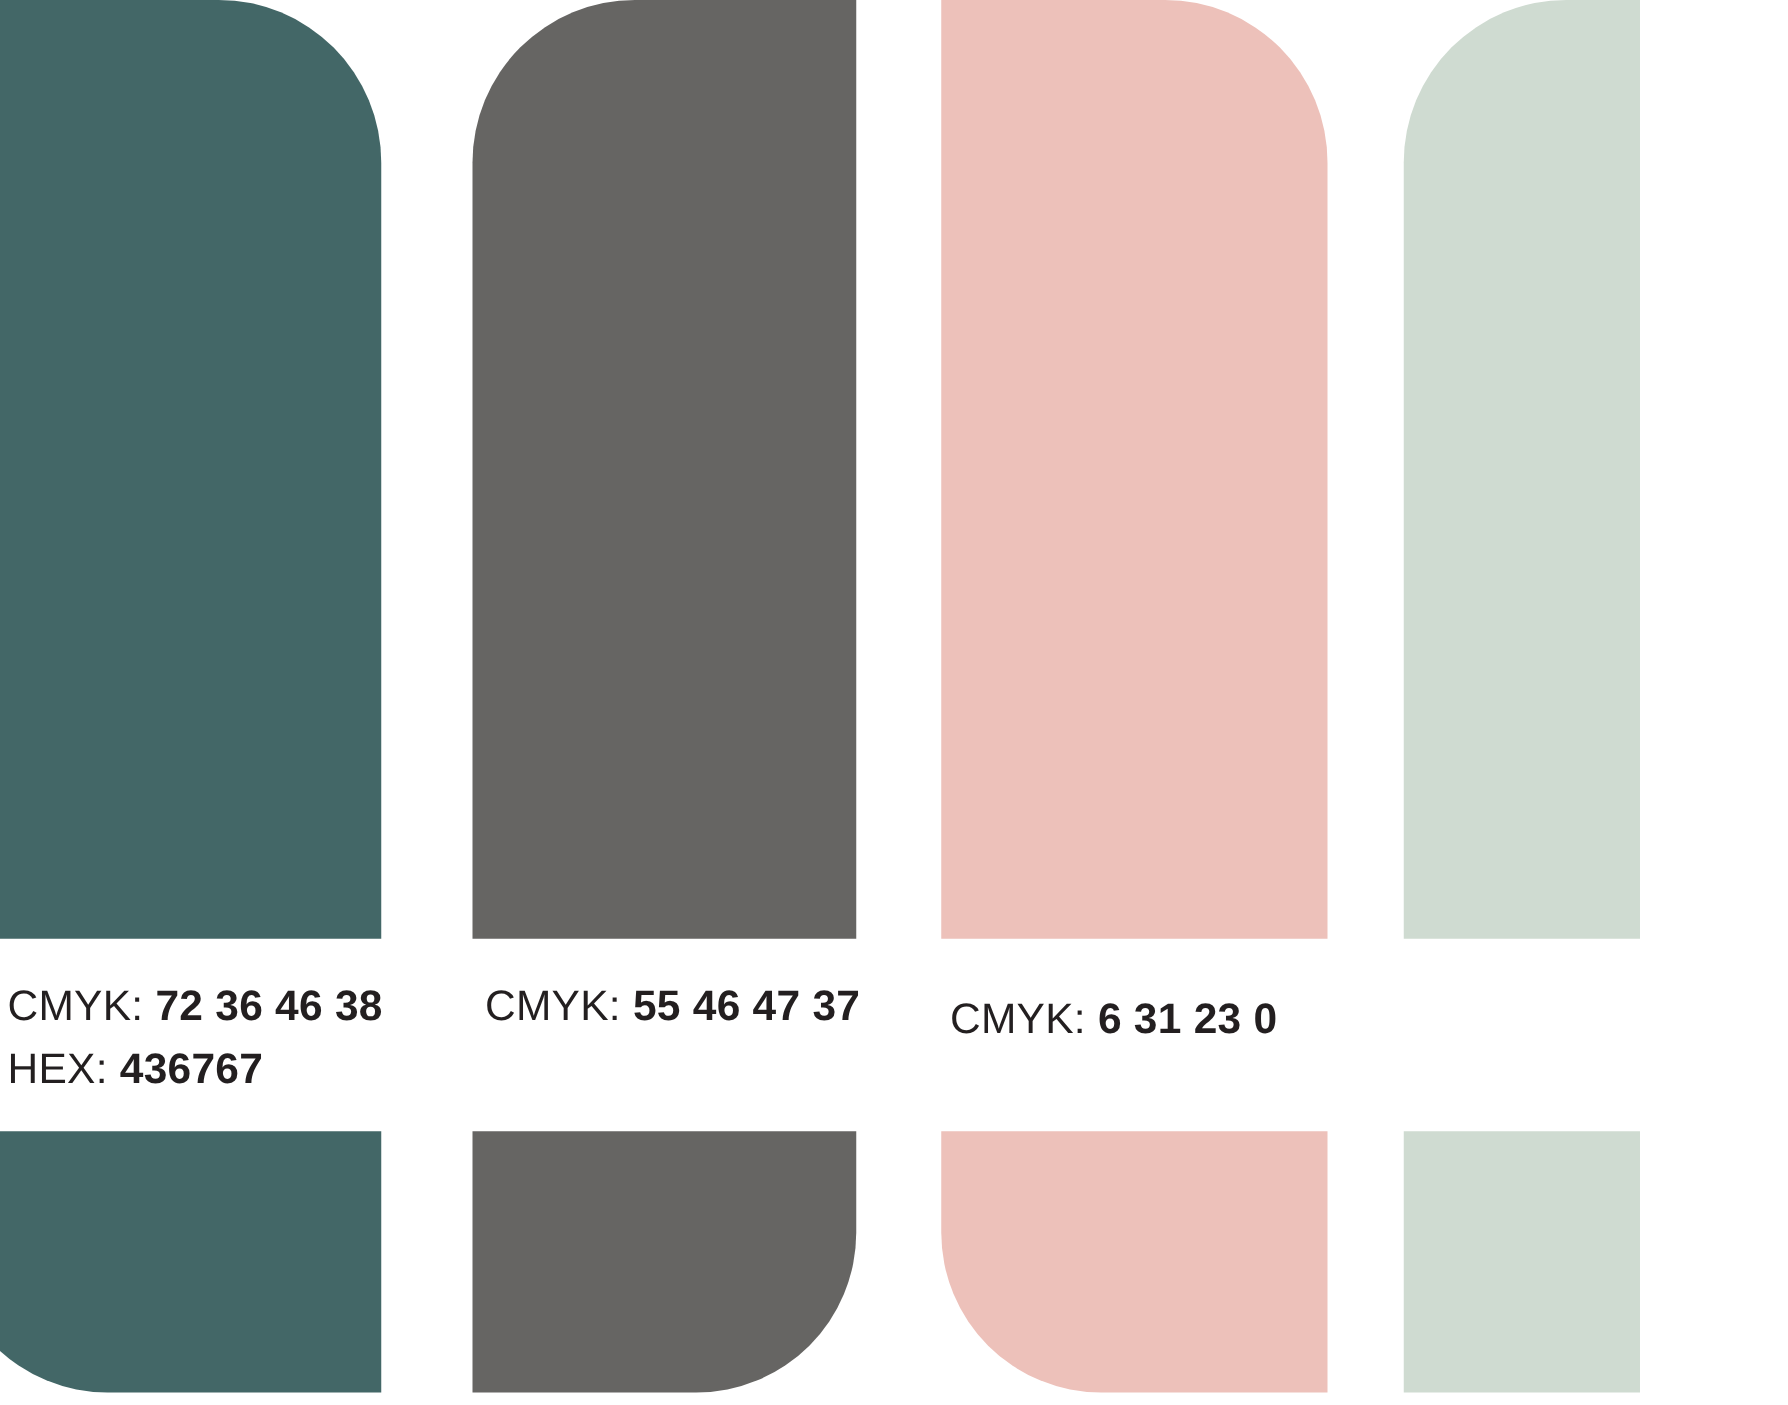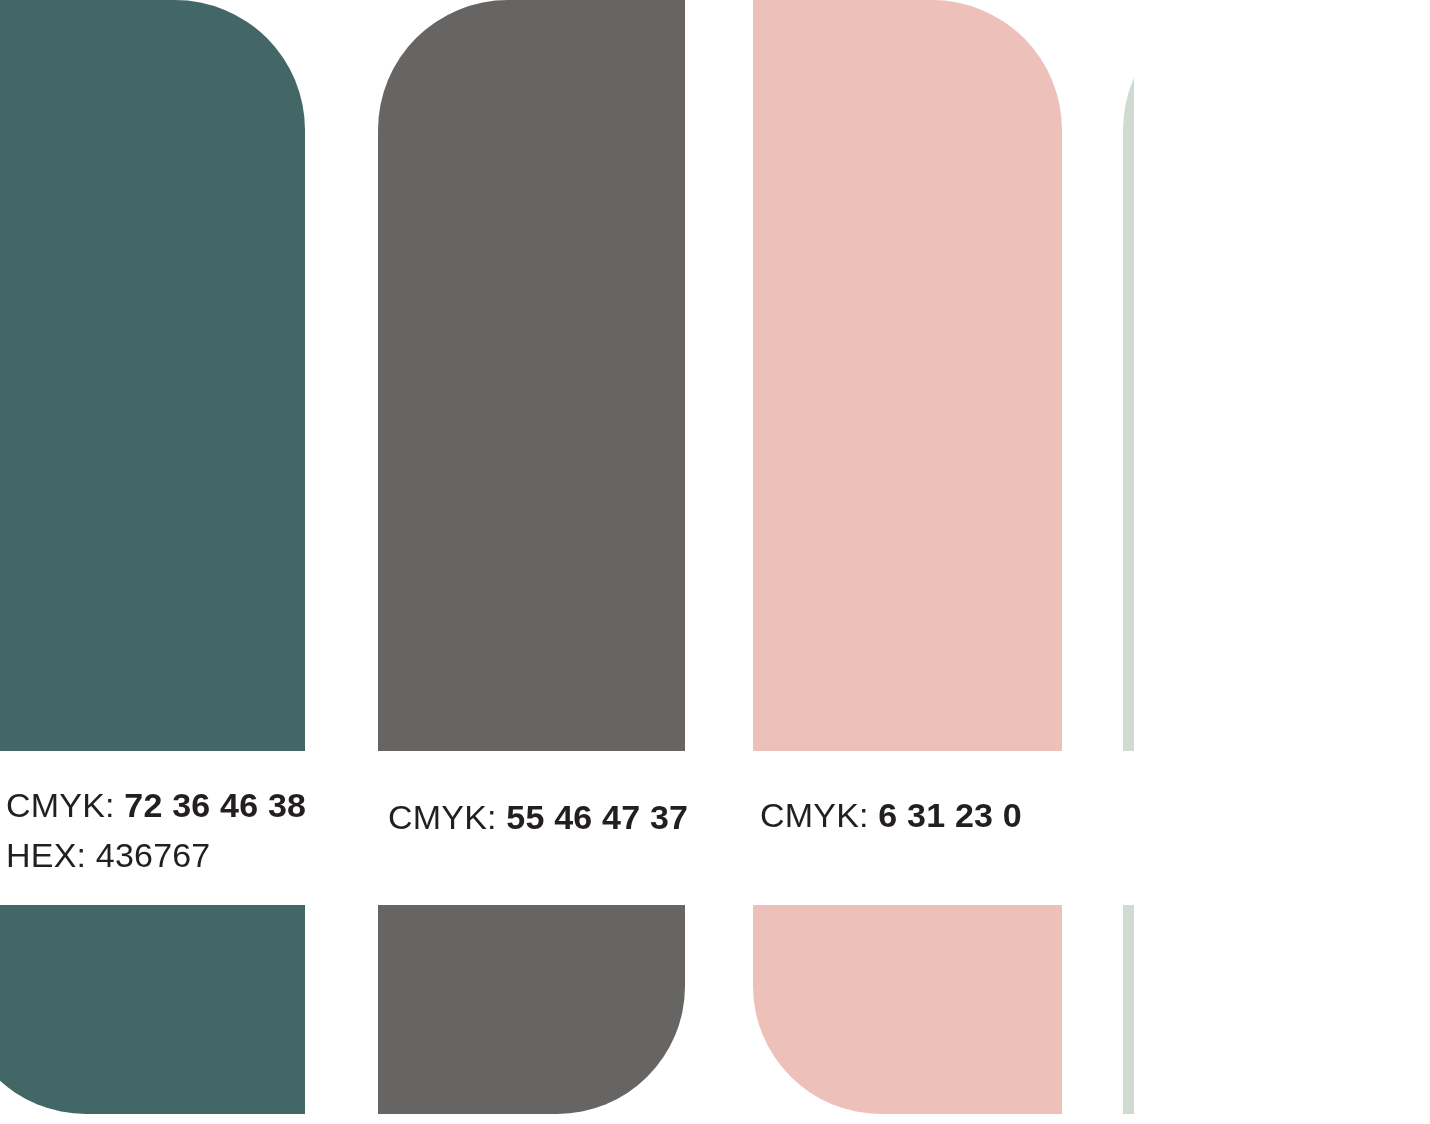--- a/index.html
+++ b/index.html
@@ -8,21 +8,21 @@
     padding: 0;
     background: #ffffff;
   }
   body {
     font-family: "Liberation Sans", sans-serif;
     -webkit-font-smoothing: antialiased;
   }
 
   .palette {
     position: relative;
-    width: 1134px;
+    width: 1312px;
     height: 1124px;
     background: #ffffff;
     overflow: hidden;
   }
 
   
   .swatch-column {
     position: absolute;
     top: 0;
     height: 1124px;
@@ -63,41 +63,41 @@
 
   
   .caption {
     position: absolute;
     top: 780px;
     white-space: nowrap;
     color: #231f20;
   }
 
   .cap-0 { left: 6px; }
-  .cap-1 { left: 388px; margin-top: 12px; }
+  .cap-1 { left: 388px; }
   .cap-2 { left: 760px; margin-top: 10px; }
   .cap-3 { left: 1146px; }
 
   .caption-line {
     font-size: 34px;
     line-height: 50px;
     letter-spacing: 0.2px;
     font-weight: 300;
   }
 
   .caption-line .label {
     font-weight: 300;
   }
 
   .caption-line.cmyk .value {
     font-weight: 700;
   }
 
   .caption-line.hex .value {
-    font-weight: 400;
+    font-weight: 700;
   }
 </style>
 </head>
 <body style="background-color: rgb(255, 255, 255);">
 
 <div class="palette">
 
   <div class="swatch-column col-0">
     <div class="swatch-top" style="background-color: rgb(67, 103, 103);"></div>
     <div class="swatch-bottom" style="background-color: rgb(67, 103, 103);"></div>

